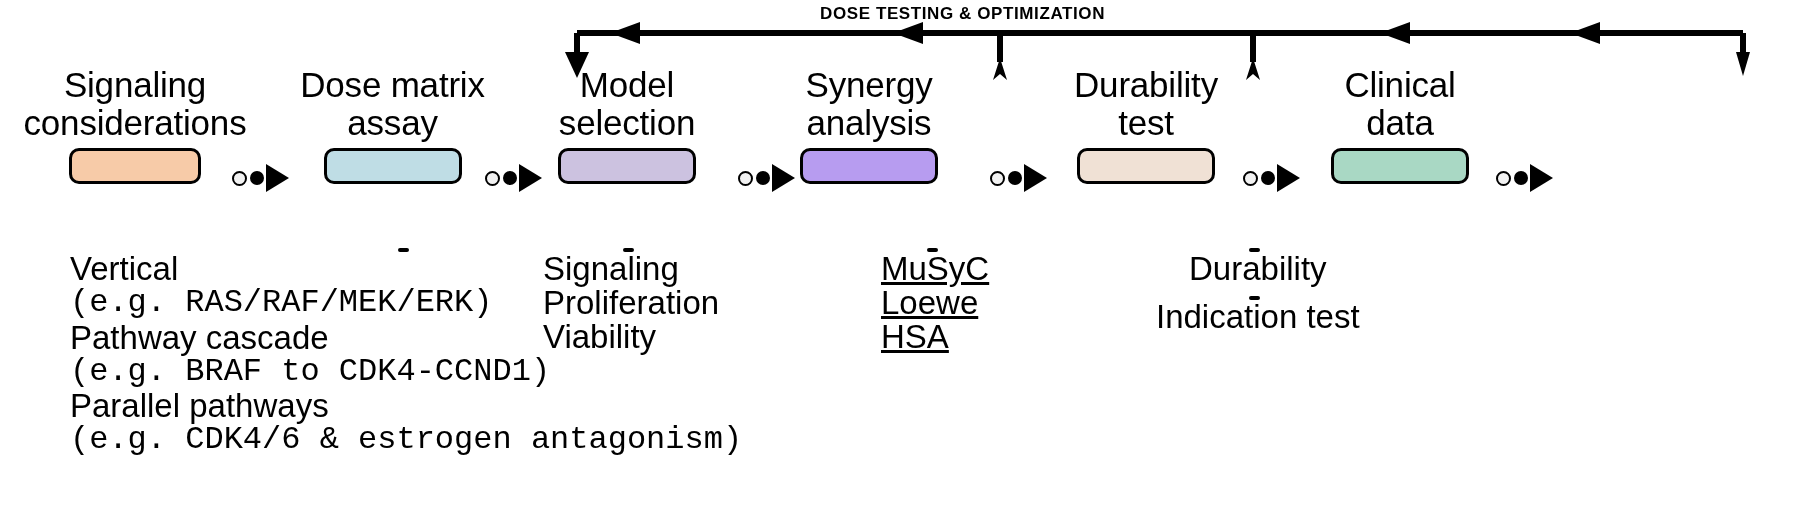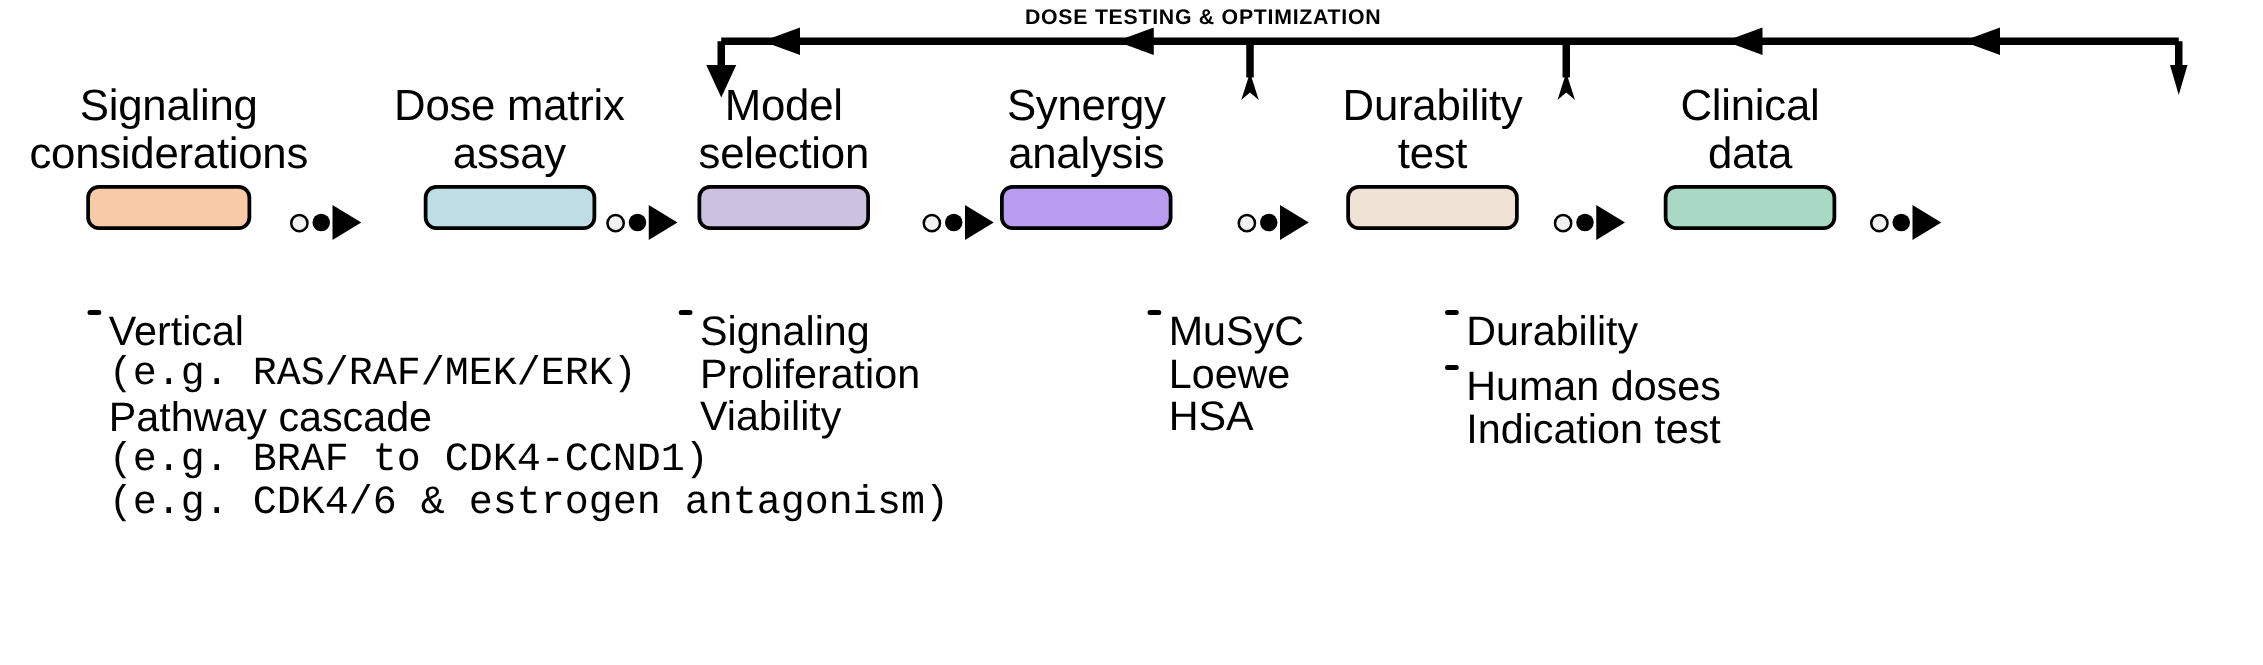--- a/index.html
+++ b/index.html
@@ -65,21 +65,21 @@
   .conn .tri {
     width: 0; height: 0;
     border-left: 23px solid #000;
     border-top: 14px solid transparent;
     border-bottom: 14px solid transparent;
     margin-left: -1px;
   }
 
   
   .legend-group { position: absolute; }
-  .legend-row { display: flex; align-items: flex-start; }
+  .legend-row { display: flex; align-items: center; flex-direction: column; }
   .legend-bar {
     width: 11px;
     border: 2px solid #000;
     border-radius: 5px;
     flex: 0 0 auto;
     margin-right: 6px;
   }
   .legend-text { }
   .lg-main {
     font-size: 33px;
@@ -127,21 +127,21 @@
       <polygon points="1570,33 1600,22 1600,44"></polygon>
     </g>
   </svg>
 
   <div id="stages-layer">
       <div class="stage" style="left: 0px; width: 270px;">
         <div class="stage-title">Signaling
 considerations</div>
         <div class="stage-box" style="background: rgb(247, 203, 168); width: 132px; margin-top: 6px;"></div>
       </div>
-      <div class="stage" style="left: 280px; width: 255px;">
+      <div class="stage" style="left: 265px; width: 255px;">
         <div class="stage-title">Dose matrix
 assay</div>
         <div class="stage-box" style="background: rgb(191, 221, 229); width: 138px; margin-top: 6px;"></div>
       </div>
       <div class="stage" style="left: 502px; width: 250px;">
         <div class="stage-title">Model
 selection</div>
         <div class="stage-box" style="background: rgb(204, 194, 224); width: 138px; margin-top: 6px;"></div>
       </div>
       <div class="stage" style="left: 744px; width: 250px;">
@@ -194,54 +194,54 @@
     </div>
   <div id="legends-layer">
       <div class="legend-group" style="left: 70px; top: 248px;">
         <div class="legend-row" style="margin-bottom: 10px;">
           <div class="legend-bar" style="background: rgb(247, 203, 168);"></div>
           <div class="legend-text">
             <div class="lg-main">Vertical</div>
             <div class="lg-sub">(e.g. RAS/RAF/MEK/ERK)</div>
             <div class="lg-main">Pathway cascade</div>
             <div class="lg-sub">(e.g. BRAF to CDK4-CCND1)</div>
+            <div class="lg-main">Parallel pathways</div>
             <div class="lg-sub">(e.g. CDK4/6 &amp; estrogen antagonism)</div>
           </div>
         </div>
       </div>
       <div class="legend-group" style="left: 543px; top: 248px;">
         <div class="legend-row" style="margin-bottom: 10px;">
           <div class="legend-bar" style="background: rgb(191, 221, 229);"></div>
           <div class="legend-text">
             <div class="lg-main">Signaling</div>
             <div class="lg-main">Proliferation</div>
             <div class="lg-main">Viability</div>
           </div>
         </div>
       </div>
-      <div class="legend-group" style="left: 918px; top: 248px;">
+      <div class="legend-group" style="left: 881px; top: 248px; text-decoration: underline;">
         <div class="legend-row" style="margin-bottom: 10px;">
           <div class="legend-bar" style="background: rgb(194, 170, 232);"></div>
           <div class="legend-text">
             <div class="lg-main">MuSyC</div>
             <div class="lg-main">Loewe</div>
             <div class="lg-main">HSA</div>
           </div>
         </div>
       </div>
       <div class="legend-group" style="left: 1156px; top: 248px;">
         <div class="legend-row" style="margin-bottom: 10px;">
           <div class="legend-bar" style="background: rgb(240, 225, 213);"></div>
           <div class="legend-text">
             <div class="lg-main">Durability</div>
           </div>
         </div>
         <div class="legend-row" style="margin-bottom: 10px;">
           <div class="legend-bar" style="background: rgb(169, 216, 196);"></div>
           <div class="legend-text">
-            <div class="lg-main">Human doses</div>
             <div class="lg-main">Indication test</div>
           </div>
         </div>
       </div>
     </div>
 
 </div>
 
 </body></html>

